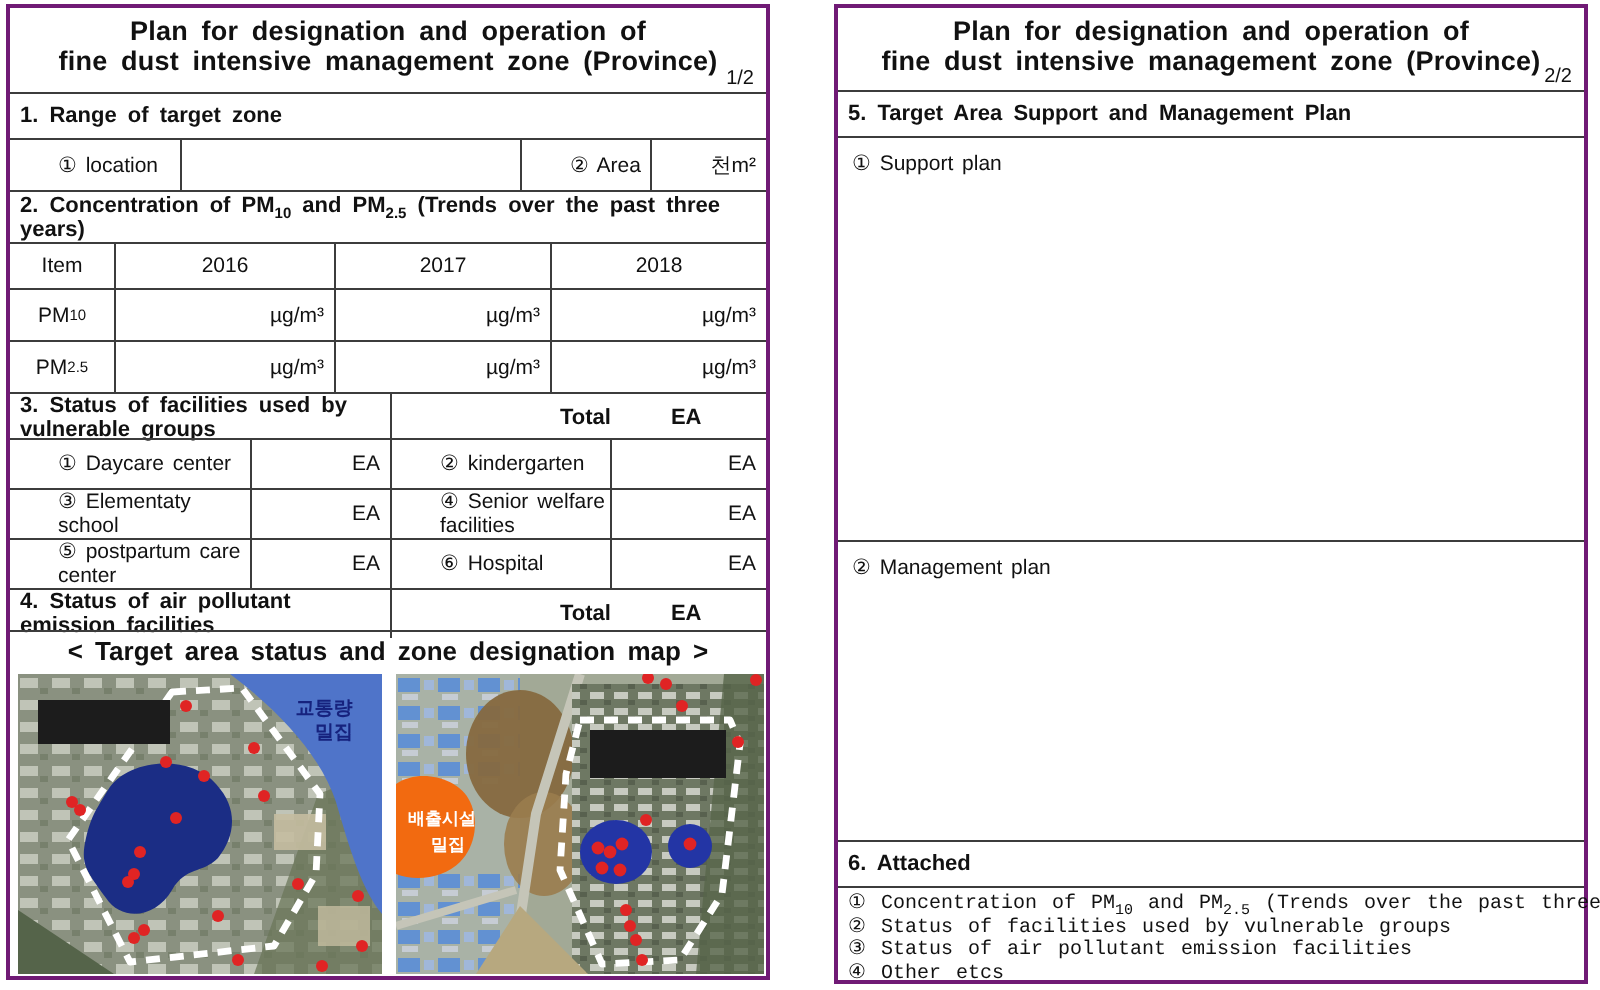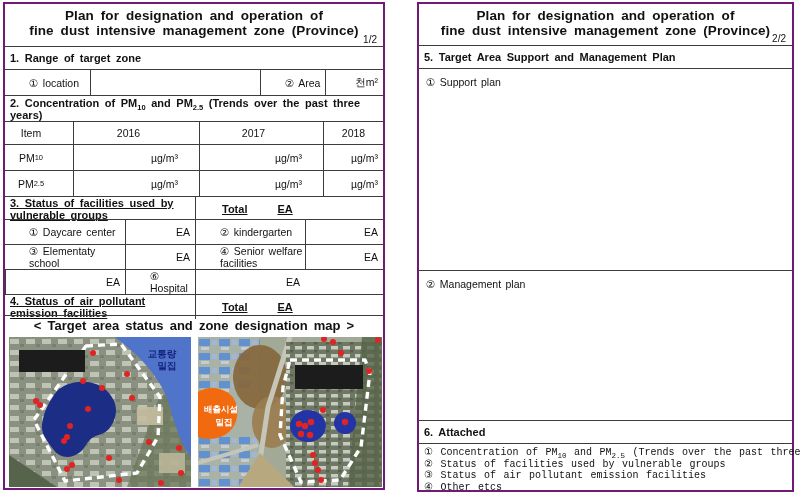--- a/index.html
+++ b/index.html
@@ -14,25 +14,25 @@
   .t1,.t2{font-weight:bold;font-size:13.5px;line-height:15px;word-spacing:3px;letter-spacing:.1px;}
   .pagenum{position:absolute;right:6px;bottom:1px;font-size:10px;font-weight:normal;}
   .sechead{font-weight:bold;font-size:11px;padding-left:5px;word-spacing:2.5px;}
   .grid{display:grid;width:100%;height:100%;align-items:center;}
   .cell{height:100%;display:flex;align-items:center;font-size:10.5px;word-spacing:1.5px;box-sizing:border-box;}
   .cell.vline{border-left:1px solid #3c3c3c;}
   .cell.lab{padding-left:24px;}
   .cell.right{justify-content:flex-end;padding-right:5px;}
   .cell.center{justify-content:center;}
   .loc{grid-template-columns:85px 170px 65px 1fr;}
-  .pm{grid-template-columns:52px 110px 108px 1fr;gap:16px;}
-  .split{grid-template-columns:190px 1fr;text-decoration:underline;}
+  .pm{grid-template-columns:52px 110px 108px 1fr;}
+  .split{grid-template-columns:190px 1fr;}
   .fac{grid-template-columns:120px 70px 110px 1fr;}
   .totalcell{font-weight:bold;font-size:11px;}
-  .totalcell .tl{margin-left:26px;}
+  .totalcell .tl{margin-left:84px;}
   .totalcell .tu{margin-left:30px;}
   sub{font-size:7.5px;line-height:0;}
   .caption{justify-content:center;font-weight:bold;font-size:13px;word-spacing:2.5px;}
   .mapswrap{flex:1 1 auto;border-top:none;display:flex;align-items:flex-start;
     justify-content:flex-start;padding:2px 0 0 4px;gap:7px;}
   .bigcell{display:block;font-size:10.5px;word-spacing:1.5px;padding:7px 0 0 7px;box-sizing:border-box;}
   .attached{display:block;padding:3px 0 0 5px;font-size:10px;line-height:11.6px;word-spacing:1.5px;font-family:Liberation Mono, monospace;}
   .attached .ai{white-space:nowrap;}
   svg text{font-family:"Liberation Sans","DejaVu Sans",sans-serif;}
 </style>
@@ -124,20 +124,21 @@
       <div class="grid fac">
         <div class="cell lab">③ Elementaty school</div>
         <div class="cell vline right">EA</div>
         <div class="cell vline lab">④ Senior welfare facilities</div>
         <div class="cell vline right">EA</div>
       </div>
     </div>
 
     <div class="row" style="height:25px">
       <div class="grid fac">
+        <div class="cell lab">⑤ postpartum care center</div>
         <div class="cell vline right">EA</div>
         <div class="cell vline lab">⑥ Hospital</div>
         <div class="cell vline right">EA</div>
       </div>
     </div>
 
     <div class="row" style="height:21px">
       <div class="grid split">
         <div class="cell">
             <div class="sechead">4. Status of air pollutant emission facilities</div>

